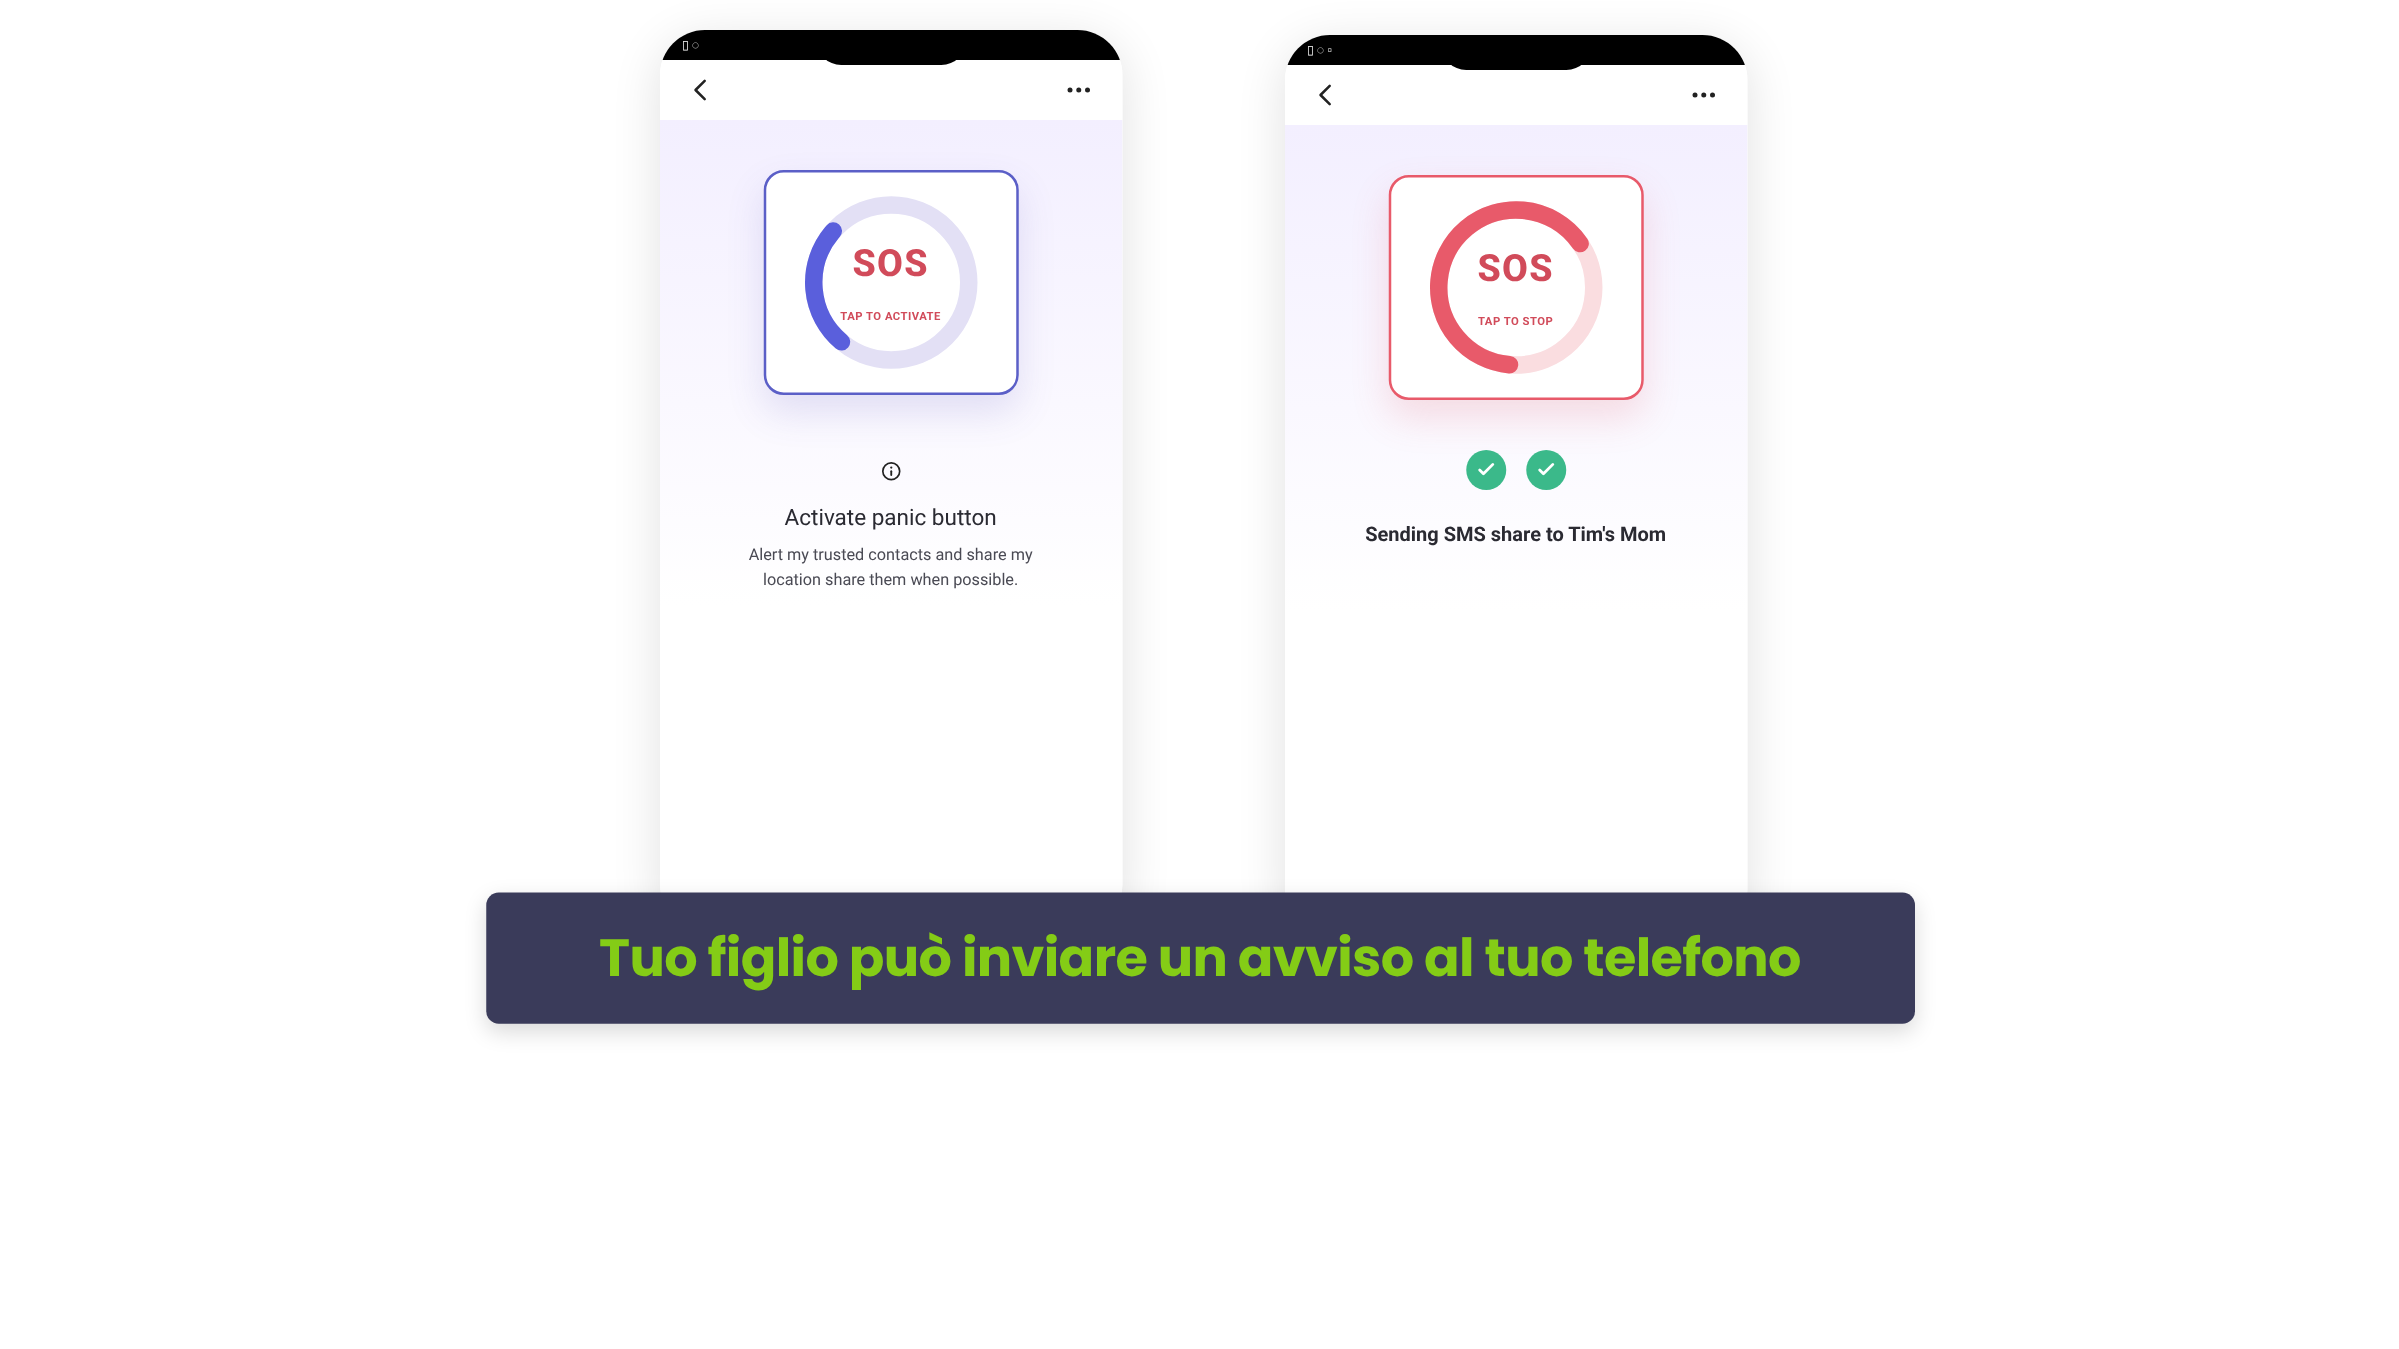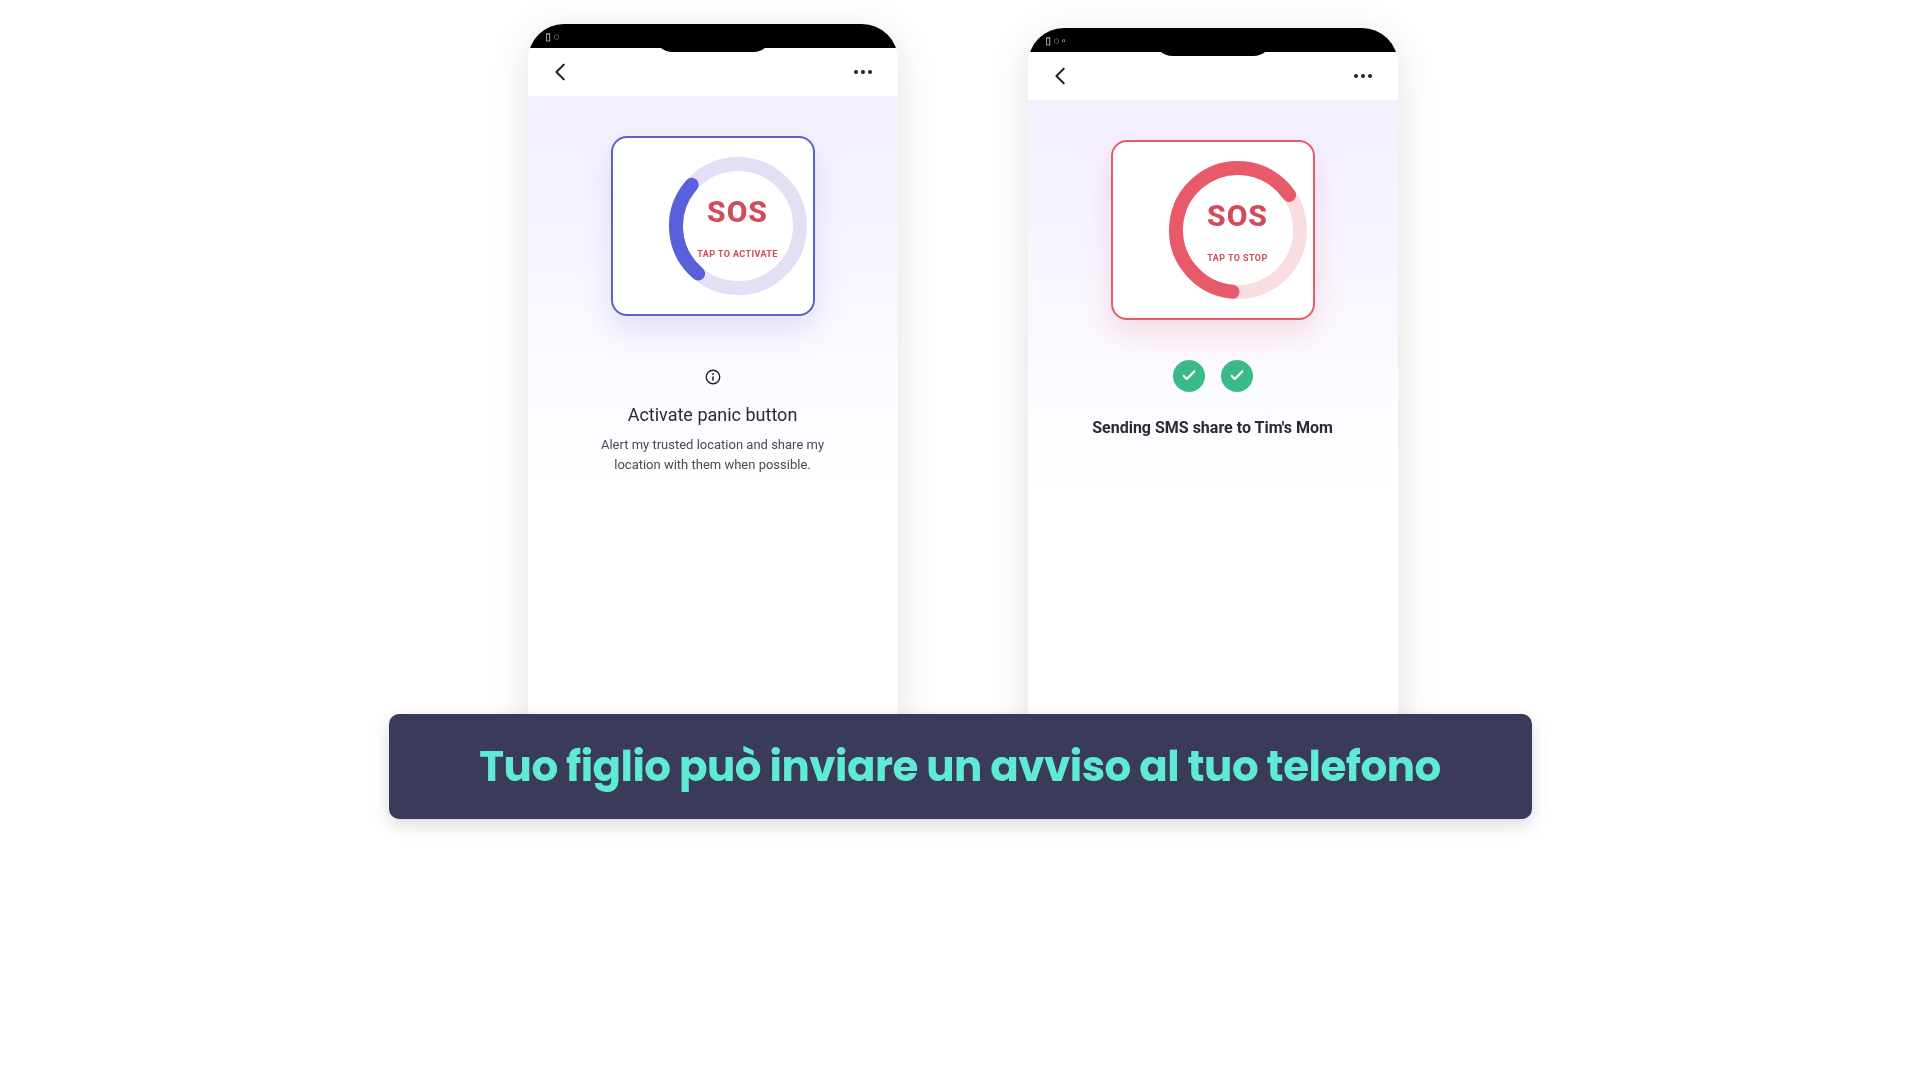--- a/index.html
+++ b/index.html
@@ -76,21 +76,21 @@
   align-items: center;
   padding-top: 40px;
 }
 .sos-card {
   width: 204px;
   height: 180px;
   border: 2px solid #5b5fc7;
   border-radius: 16px;
   display: flex;
   align-items: center;
-  justify-content: flex-end;
+  justify-content: center;
   background: #ffffff;
   box-shadow: 0 14px 30px rgba(90,80,180,0.15);
   cursor: pointer;
 }
 .sos-card.red { border-color: #e85a6a; box-shadow: 0 14px 30px rgba(230,90,100,0.18); }
 .sos-circle {
   width: 150px;
   height: 150px;
   position: relative;
   display: flex;
@@ -178,21 +178,21 @@
   bottom: 0;
   height: 105px;
   background: #3a3b5a;
   border-radius: 10px;
   display: flex;
   align-items: center;
   justify-content: center;
   box-shadow: 0 6px 18px rgba(0,0,0,0.15);
 }
 .caption-text {
-  color: #5eead4;
+  color: #84cc16;
   font-size: 42px;
   font-weight: 700;
   font-family: Poppins, -apple-system, sans-serif;
   letter-spacing: -0.5px;
 }
 </style>
 </head>
 <body>
 
 <div class="canvas">
@@ -229,21 +229,21 @@
         </div>
       </div>
       <div class="info-icon">
         <svg viewBox="0 0 24 24" width="18" height="18">
             <circle cx="12" cy="12" r="9" stroke="#222" stroke-width="1.8" fill="none"></circle>
             <circle cx="12" cy="8" r="1.2" fill="#222"></circle>
             <rect x="11" y="11" width="2" height="6" rx="1" fill="#222"></rect>
           </svg>
       </div>
       <div class="title-text">Activate panic button</div>
-      <div class="desc-text">Alert my trusted location and share my location with them when possible.</div>
+      <div class="desc-text">Alert my trusted contacts and share my location share them when possible.</div>
     </div>
   </div>
 
   <div class="phone-frame phone-right">
     <div class="notch"></div>
     <div class="status-bar">
       <span>▯ ◌ ▫</span>
       <span></span>
     </div>
     <div class="nav-bar">

